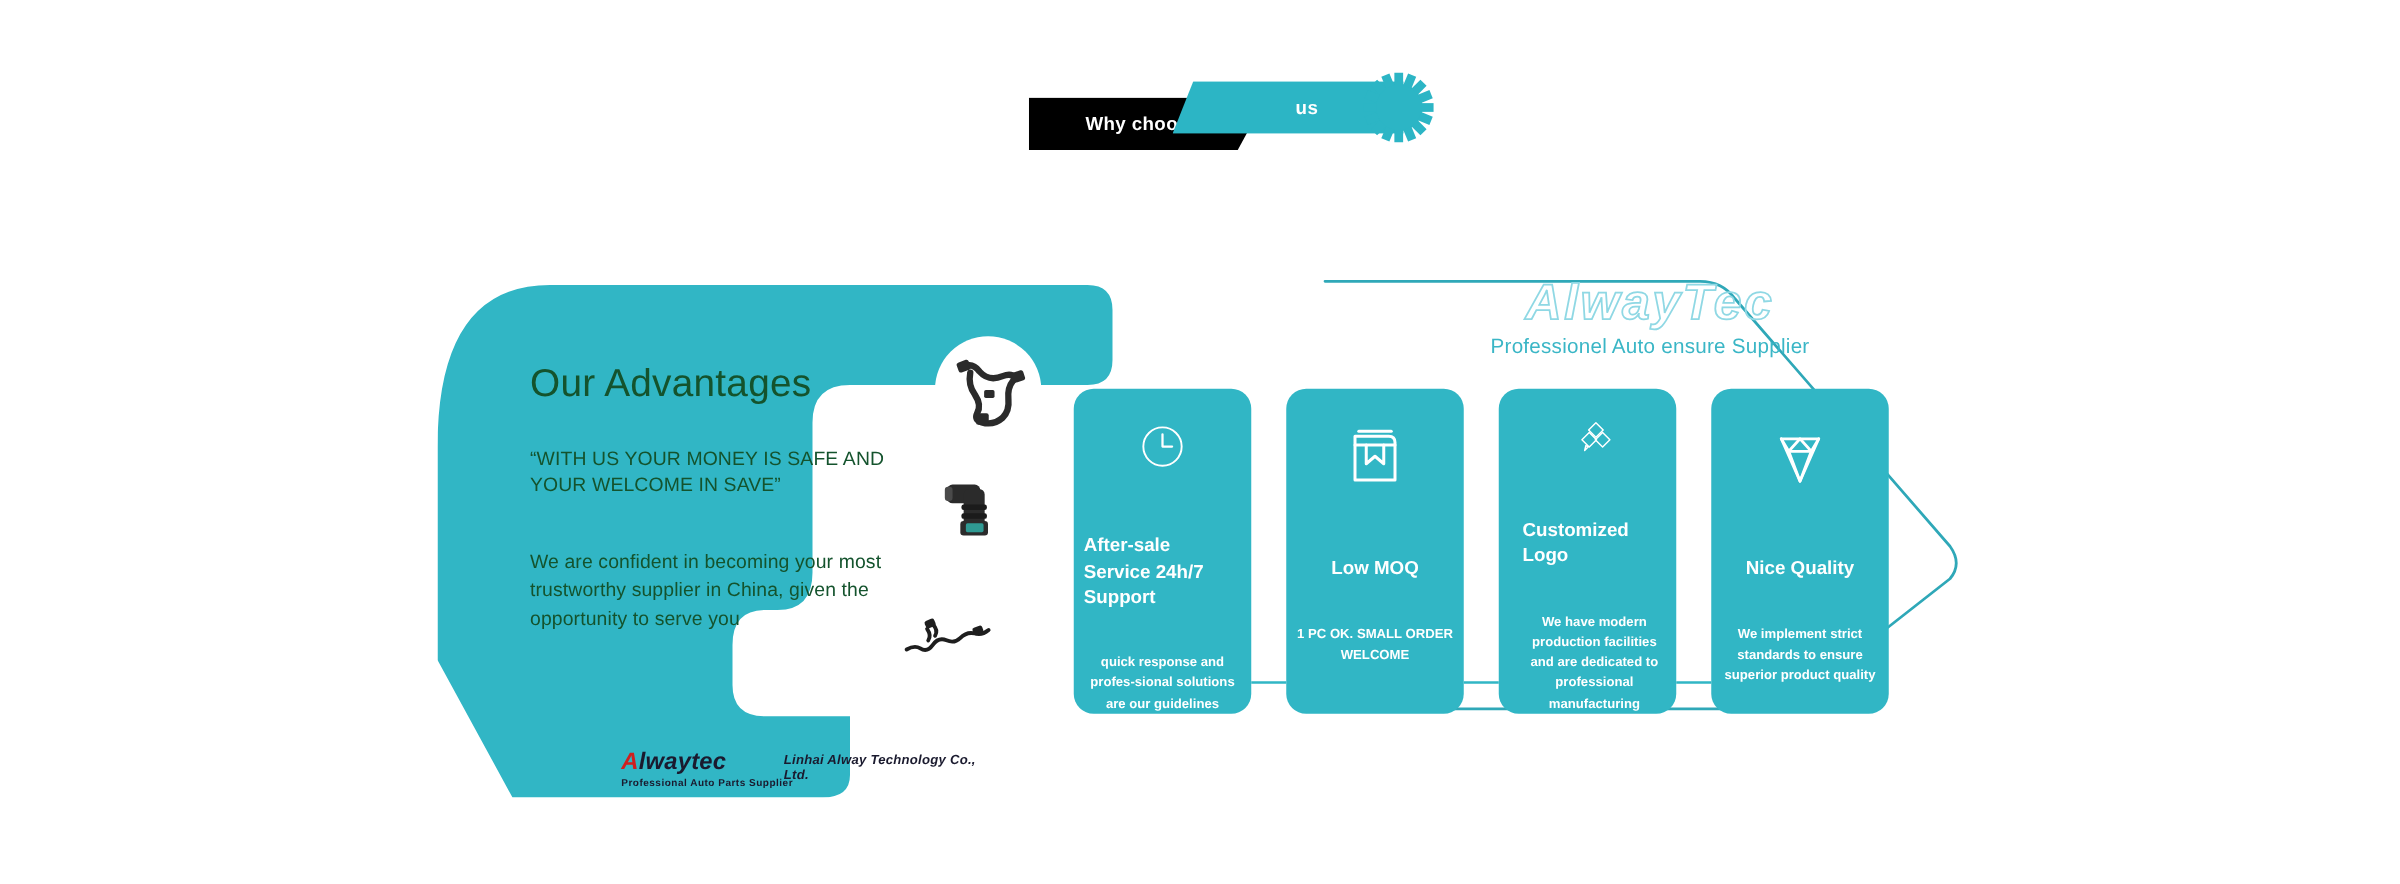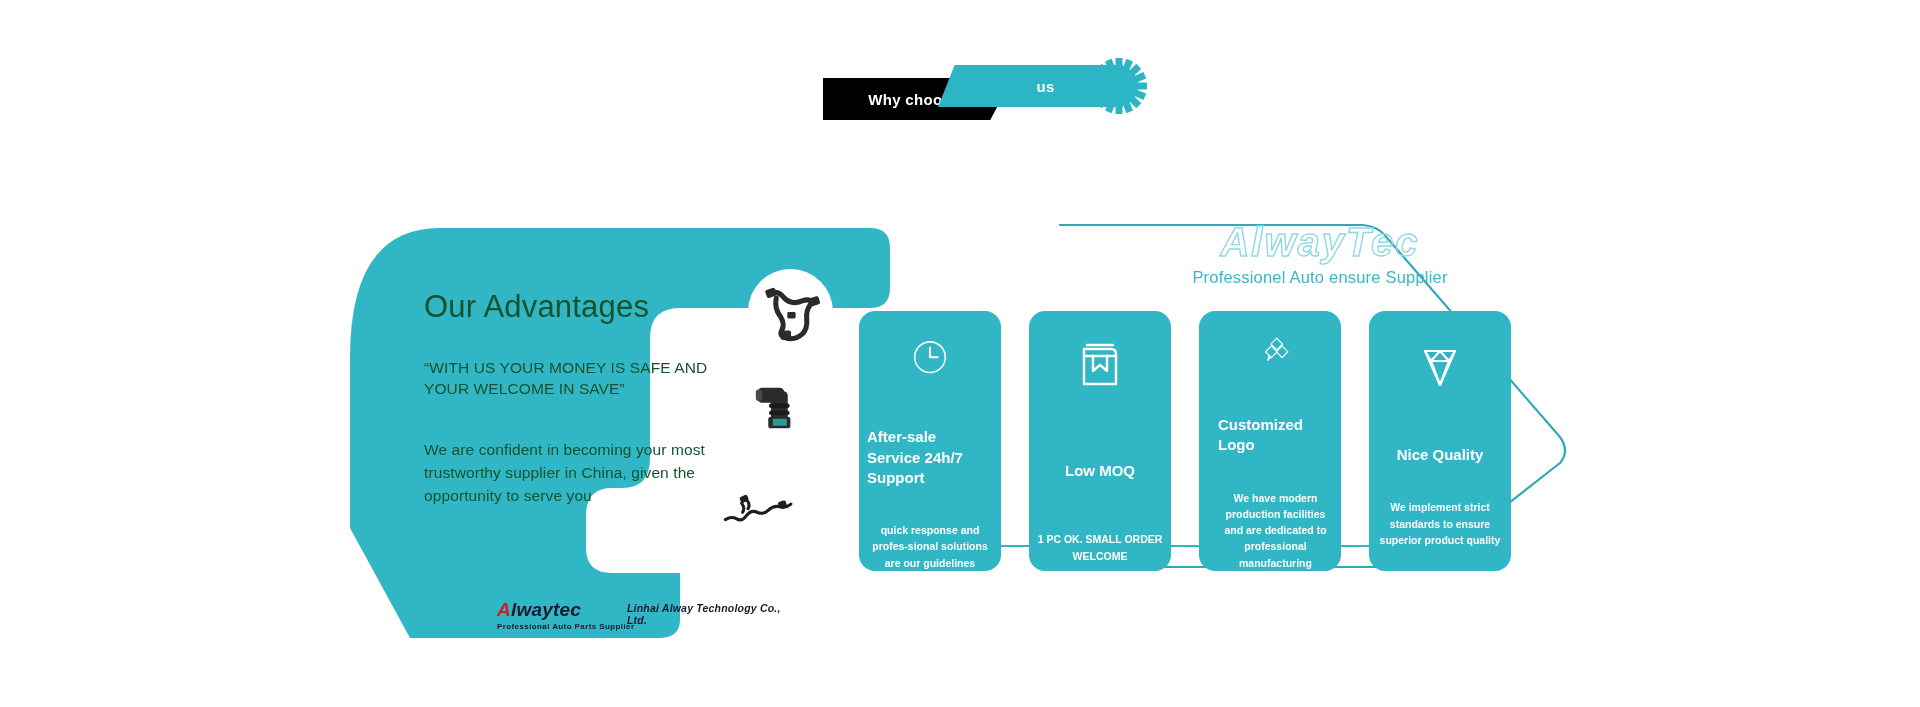--- a/index.html
+++ b/index.html
@@ -81,21 +81,21 @@
   .card-icon{width:58px;height:58px;margin-bottom:6px;}
   .card-title{
     color:#ffffff;font-size:15px;font-weight:bold;
     line-height:1.35;margin-top:44px;
   }
   .card-desc{
     color:#ffffff;font-size:10.5px;font-weight:bold;text-align:center;
     line-height:1.55;margin-top:34px;
   }
   .c1{left:859px;}
-  .c2{left:1029px;gap:16px;}
+  .c2{left:1029px;}
   .c3{left:1199px;padding-left:19px;}
   .c4{left:1369px;}
 
   
   .conn{position:absolute;height:2px;background:#31b6c5;top:545px;}
   .conn1{left:1001px;width:28px;}
   .conn2{left:1171px;width:28px;}
   .conn3{left:1341px;width:28px;}
 
   

